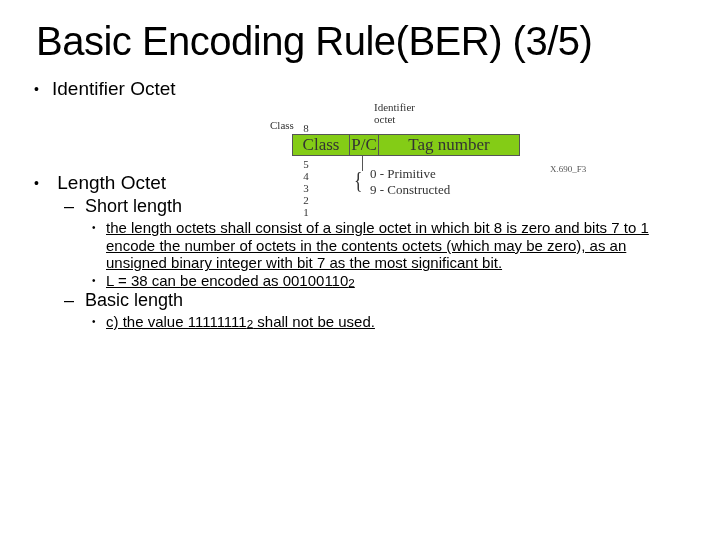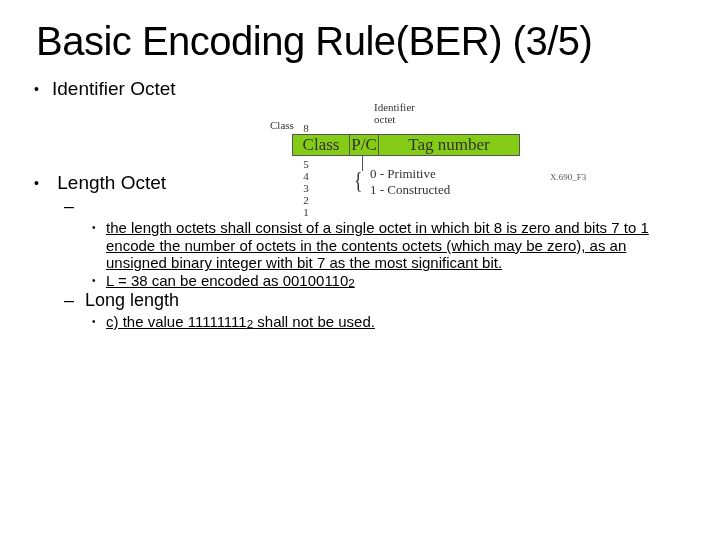--- a/index.html
+++ b/index.html
@@ -129,21 +129,21 @@
     position: absolute;
     left: 78px;
     top: 58px;
     font-size: 13px;
     line-height: 1.25;
     white-space: nowrap;
   }
   .diag .figref {
     position: absolute;
     left: 258px;
-    top: 64px;
+    top: 56px;
     font-size: 9px;
     color: #555;
   }
 </style>
 </head>
 <body>
 
 <div class="slide">
 
   <h1 class="title">Basic Encoding Rule(BER) (3/5)</h1>
@@ -160,39 +160,40 @@
     </div>
     <div class="boxrow">
       <div class="box class">Class</div>
       <div class="box pc">P/C</div>
       <div class="box tag">Tag number</div>
     </div>
     <div class="pc-line"></div>
     <div class="brace">{</div>
     <div class="pc-vals">
       <div>0 - Primitive</div>
-      <div>1 - Constructed</div>
+      <div>9 - Constructed</div>
     </div>
     <div class="figref">X.690_F3</div>
   </div>
 
   <div style="height:72px"></div>
 
   <ul class="l1">
     <li>
       <span>Length Octet</span>
       <ul class="l2">
         <li>
+          <span>Short length</span>
           <ul class="l3">
             <li>the length octets shall consist of a single octet in which bit 8 is zero and bits 7 to 1 encode the number of octets in the contents octets (which may be zero), as an unsigned binary integer with bit 7 as the most significant bit.</li>
             <li><span>L = 38 can be encoded as 00100110</span><span class="sub2">2</span></li>
           </ul>
         </li>
         <li>
-          <span>Long length</span>
+          <span>Basic length</span>
           <ul class="l3">
             <li><span>c) the value 11111111</span><span class="sub2">2</span><span> shall not be used.</span></li>
           </ul>
         </li>
       </ul>
     </li>
   </ul>
 
 </div>
 

